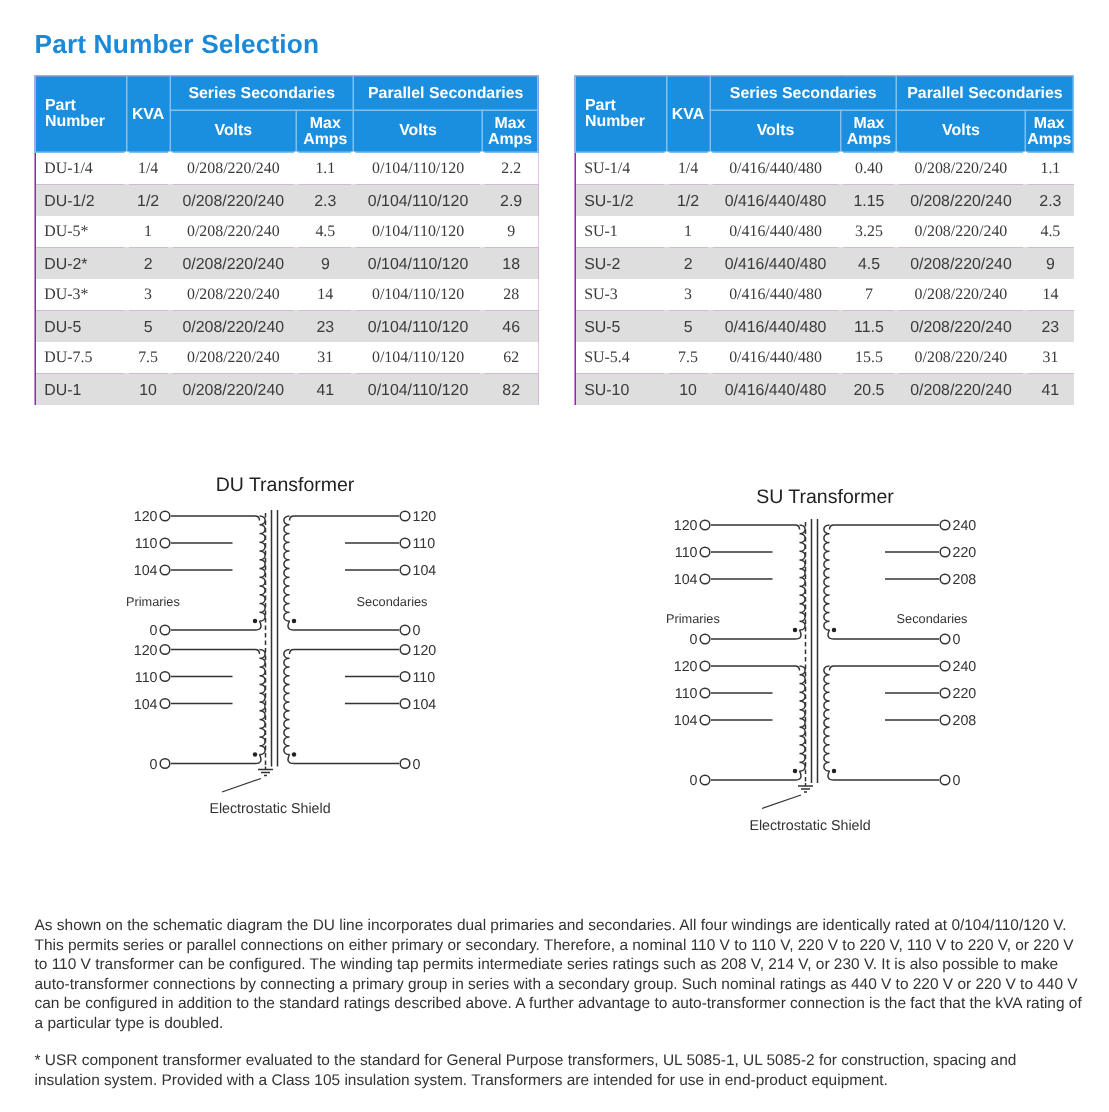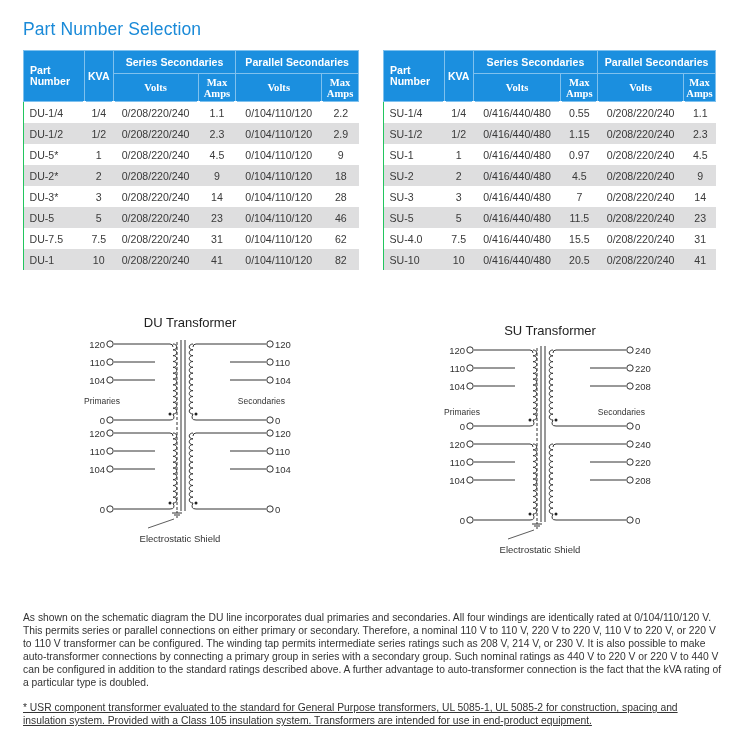--- a/index.html
+++ b/index.html
@@ -1,34 +1,34 @@
 <!DOCTYPE html>
 <html><head>
 <meta charset="utf-8">
 <style>
   html, body { margin:0; padding:0; background:#ffffff; }
   body { width:739px; height:741px; position:relative; overflow:hidden; font-family:"Liberation Sans", sans-serif; color:#333; }
-  .title { position:absolute; left:23px; top:19px; font-size:17.5px; font-weight:normal; color:#1a8ad8; letter-spacing:0.1px; }
-  table.spec { position:absolute; border-collapse:collapse; background:#22c55e; font-size:10.6px; }
+  .title { position:absolute; left:23px; top:19px; font-size:17.5px; font-weight:bold; color:#1a8ad8; letter-spacing:0.1px; }
+  table.spec { position:absolute; border-collapse:collapse; background:#a21caf; font-size:10.6px; }
   table.spec th { background:#1b8fdf; color:#ffffff; font-weight:bold; border:1.5px solid #7fc1ee; padding:0; line-height:11px; }
   table.spec td { color:#3a3a3a; padding:0; height:21px; border-left:3px solid #ffffff; border-right:3px solid #ffffff; text-align:center; }
-  table.spec tr.odd td { background:#ffffff; }
+  table.spec tr.odd td { background:#ffffff;font-family:Liberation Serif, serif; }
   table.spec tr.even td { background:#dededf; border-left-color:#dededf; border-right-color:#dededf;}
   table.spec td.pn { text-align:left; padding-left:6px; }
   table.spec td.first { border-left:none; }
   table.spec td.last { border-right:none; }
   #du-table { left:23px; top:50px; width:336px; }
   #su-table { left:383px; top:50px; width:333px; }
   th.hpart { text-align:left; padding-left:6px !important; }
   th.hgrp { height:22px; }
-  th.hsub { height:27px;font-family:Liberation Serif, serif; }
+  th.hsub { height:27px; }
   .diagram { position:absolute; }
   .diagram svg text { font-family:"Liberation Sans", sans-serif; }
   .para { position:absolute; left:23px; top:611px; width:700px; font-size:10.3px; line-height:13.1px; color:#333; }
-  .note { position:absolute; left:23px; top:701px; width:700px; font-size:10.3px; line-height:13.1px; color:#333;text-decoration:underline; }
+  .note { position:absolute; left:23px; top:701px; width:700px; font-size:10.3px; line-height:13.1px; color:#333; }
 </style>
 </head>
 <body>
 
 <div class="title">Part Number Selection</div>
 
 <table class="spec" id="du-table">
   <colgroup>
       <col style="width:61px">
       <col style="width:29px">
@@ -140,37 +140,37 @@
       <th class="hsub"><span>Max</span><br><span>Amps</span></th>
       <th class="hsub">Volts</th>
       <th class="hsub"><span>Max</span><br><span>Amps</span></th>
     </tr>
   </thead>
   <tbody id="su-body">
       <tr class="odd">
         <td class="pn first">SU-1/4</td>
         <td>1/4</td>
         <td>0/416/440/480</td>
-        <td>0.55</td>
+        <td>0.40</td>
         <td>0/208/220/240</td>
         <td class="last">1.1</td>
       </tr>
       <tr class="even">
         <td class="pn first">SU-1/2</td>
         <td>1/2</td>
         <td>0/416/440/480</td>
         <td>1.15</td>
         <td>0/208/220/240</td>
         <td class="last">2.3</td>
       </tr>
       <tr class="odd">
         <td class="pn first">SU-1</td>
         <td>1</td>
         <td>0/416/440/480</td>
-        <td>0.97</td>
+        <td>3.25</td>
         <td>0/208/220/240</td>
         <td class="last">4.5</td>
       </tr>
       <tr class="even">
         <td class="pn first">SU-2</td>
         <td>2</td>
         <td>0/416/440/480</td>
         <td>4.5</td>
         <td>0/208/220/240</td>
         <td class="last">9</td>
@@ -185,21 +185,21 @@
       </tr>
       <tr class="even">
         <td class="pn first">SU-5</td>
         <td>5</td>
         <td>0/416/440/480</td>
         <td>11.5</td>
         <td>0/208/220/240</td>
         <td class="last">23</td>
       </tr>
       <tr class="odd">
-        <td class="pn first">SU-4.0</td>
+        <td class="pn first">SU-5.4</td>
         <td>7.5</td>
         <td>0/416/440/480</td>
         <td>15.5</td>
         <td>0/208/220/240</td>
         <td class="last">31</td>
       </tr>
       <tr class="even">
         <td class="pn first">SU-10</td>
         <td>10</td>
         <td>0/416/440/480</td>

